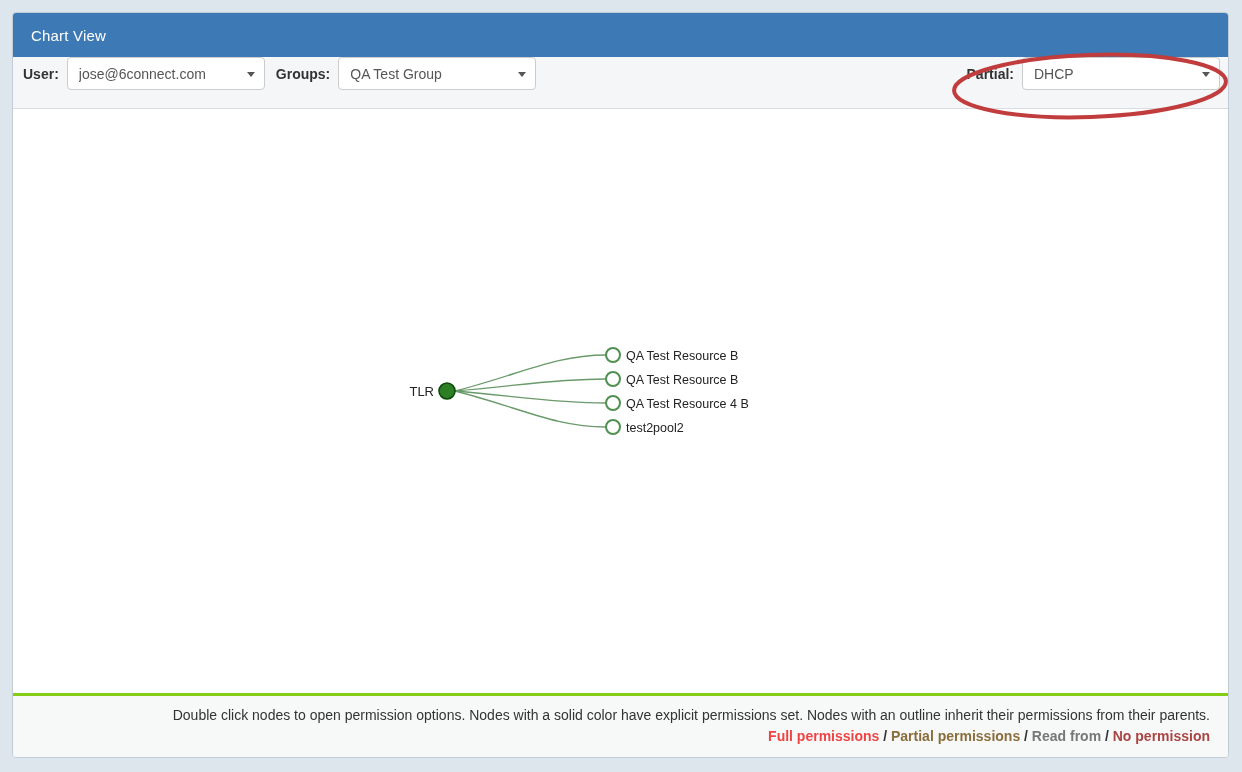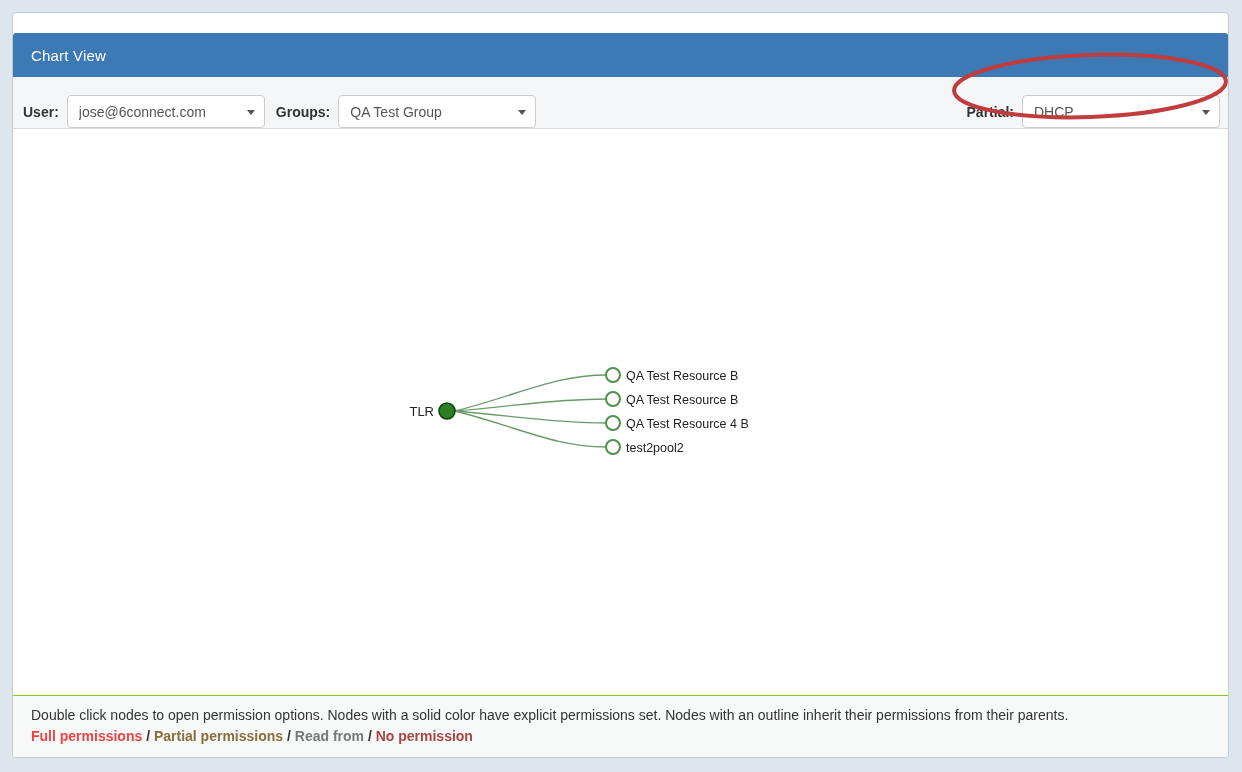--- a/index.html
+++ b/index.html
@@ -17,28 +17,27 @@
     border:1px solid #c2ccd6;
     border-radius:4px;
     display:flex; flex-direction:column;
   }
   .panel-header {
     height:44px; flex:0 0 44px;
     background:#3d79b5;
     border-radius:3px 3px 0 0;
     display:flex; align-items:center;
     padding:0 18px;
-    margin-top:20px;
   }
   .panel-title { color:#ffffff; font-size:15px; letter-spacing:.2px; }
   .toolbar {
     flex:0 0 52px; height:52px;
     background:#f5f6f8;
     border-bottom:1px solid #d9dde1;
-    display:flex; align-items:flex-end;
+    display:flex; align-items:flex-start;
     padding:0 8px 0 10px;
   }
   .tb-group { display:flex; align-items:center; }
   .tb-label { font-size:14px; font-weight:bold; color:#333; margin-right:8px; white-space:nowrap; }
   .select {
     width:198px; height:33px;
     background:#fff;
     border:1px solid #cccccc;
     border-radius:4px;
     display:flex; align-items:center;
@@ -55,25 +54,26 @@
     border-right:4px solid transparent;
     border-top:5px solid #555;
   }
   .tb-spacer { flex:1 1 auto; }
   .group-groups { margin-left:11px; }
   .chart-area { flex:1 1 auto; position:relative; background:#ffffff; overflow:hidden; }
   .chart-area svg { position:absolute; left:0; top:0; }
   .panel-footer {
     flex:0 0 auto;
     background:#f7f8f8;
-    border-top:1px solid #84cc16;
+    border-top:3px solid #84cc16;
     border-radius:0 0 3px 3px;
     padding:9px 18px 11px 18px;
     font-size:14px; color:#333;
     line-height:20px;
+    text-align:right;
   }
   .legend-row { font-weight:bold; margin-top:1px; }
   .legend-sep { color:#333; }
   .annotation-layer {
     position:absolute; left:0; top:0; width:1242px; height:772px;
     pointer-events:none; z-index:20;
   }
 </style>
 </head>
 <body>

